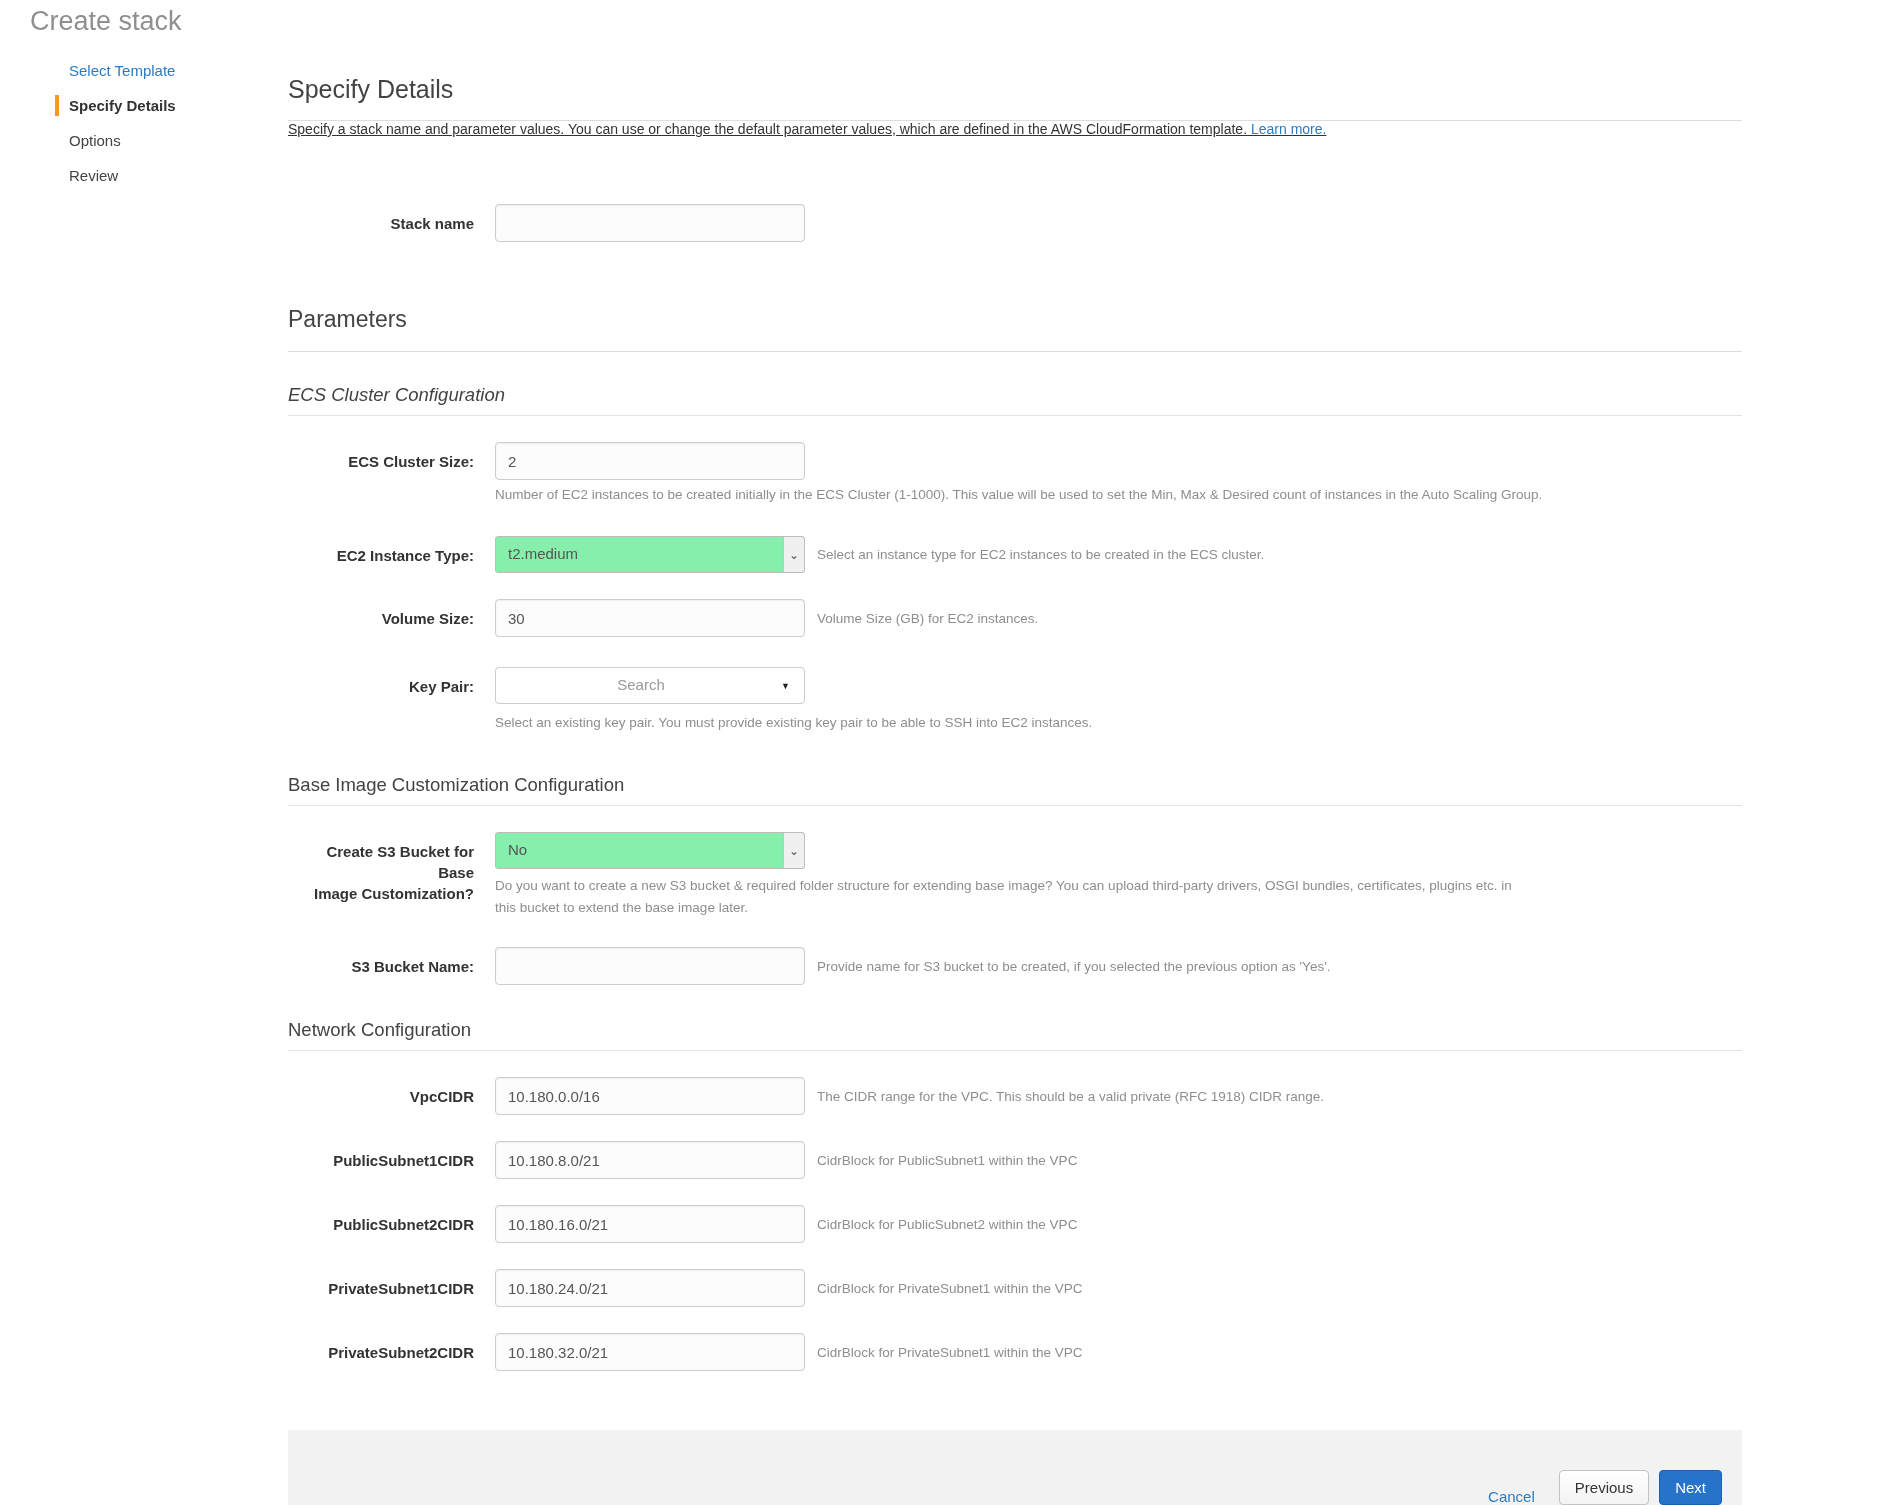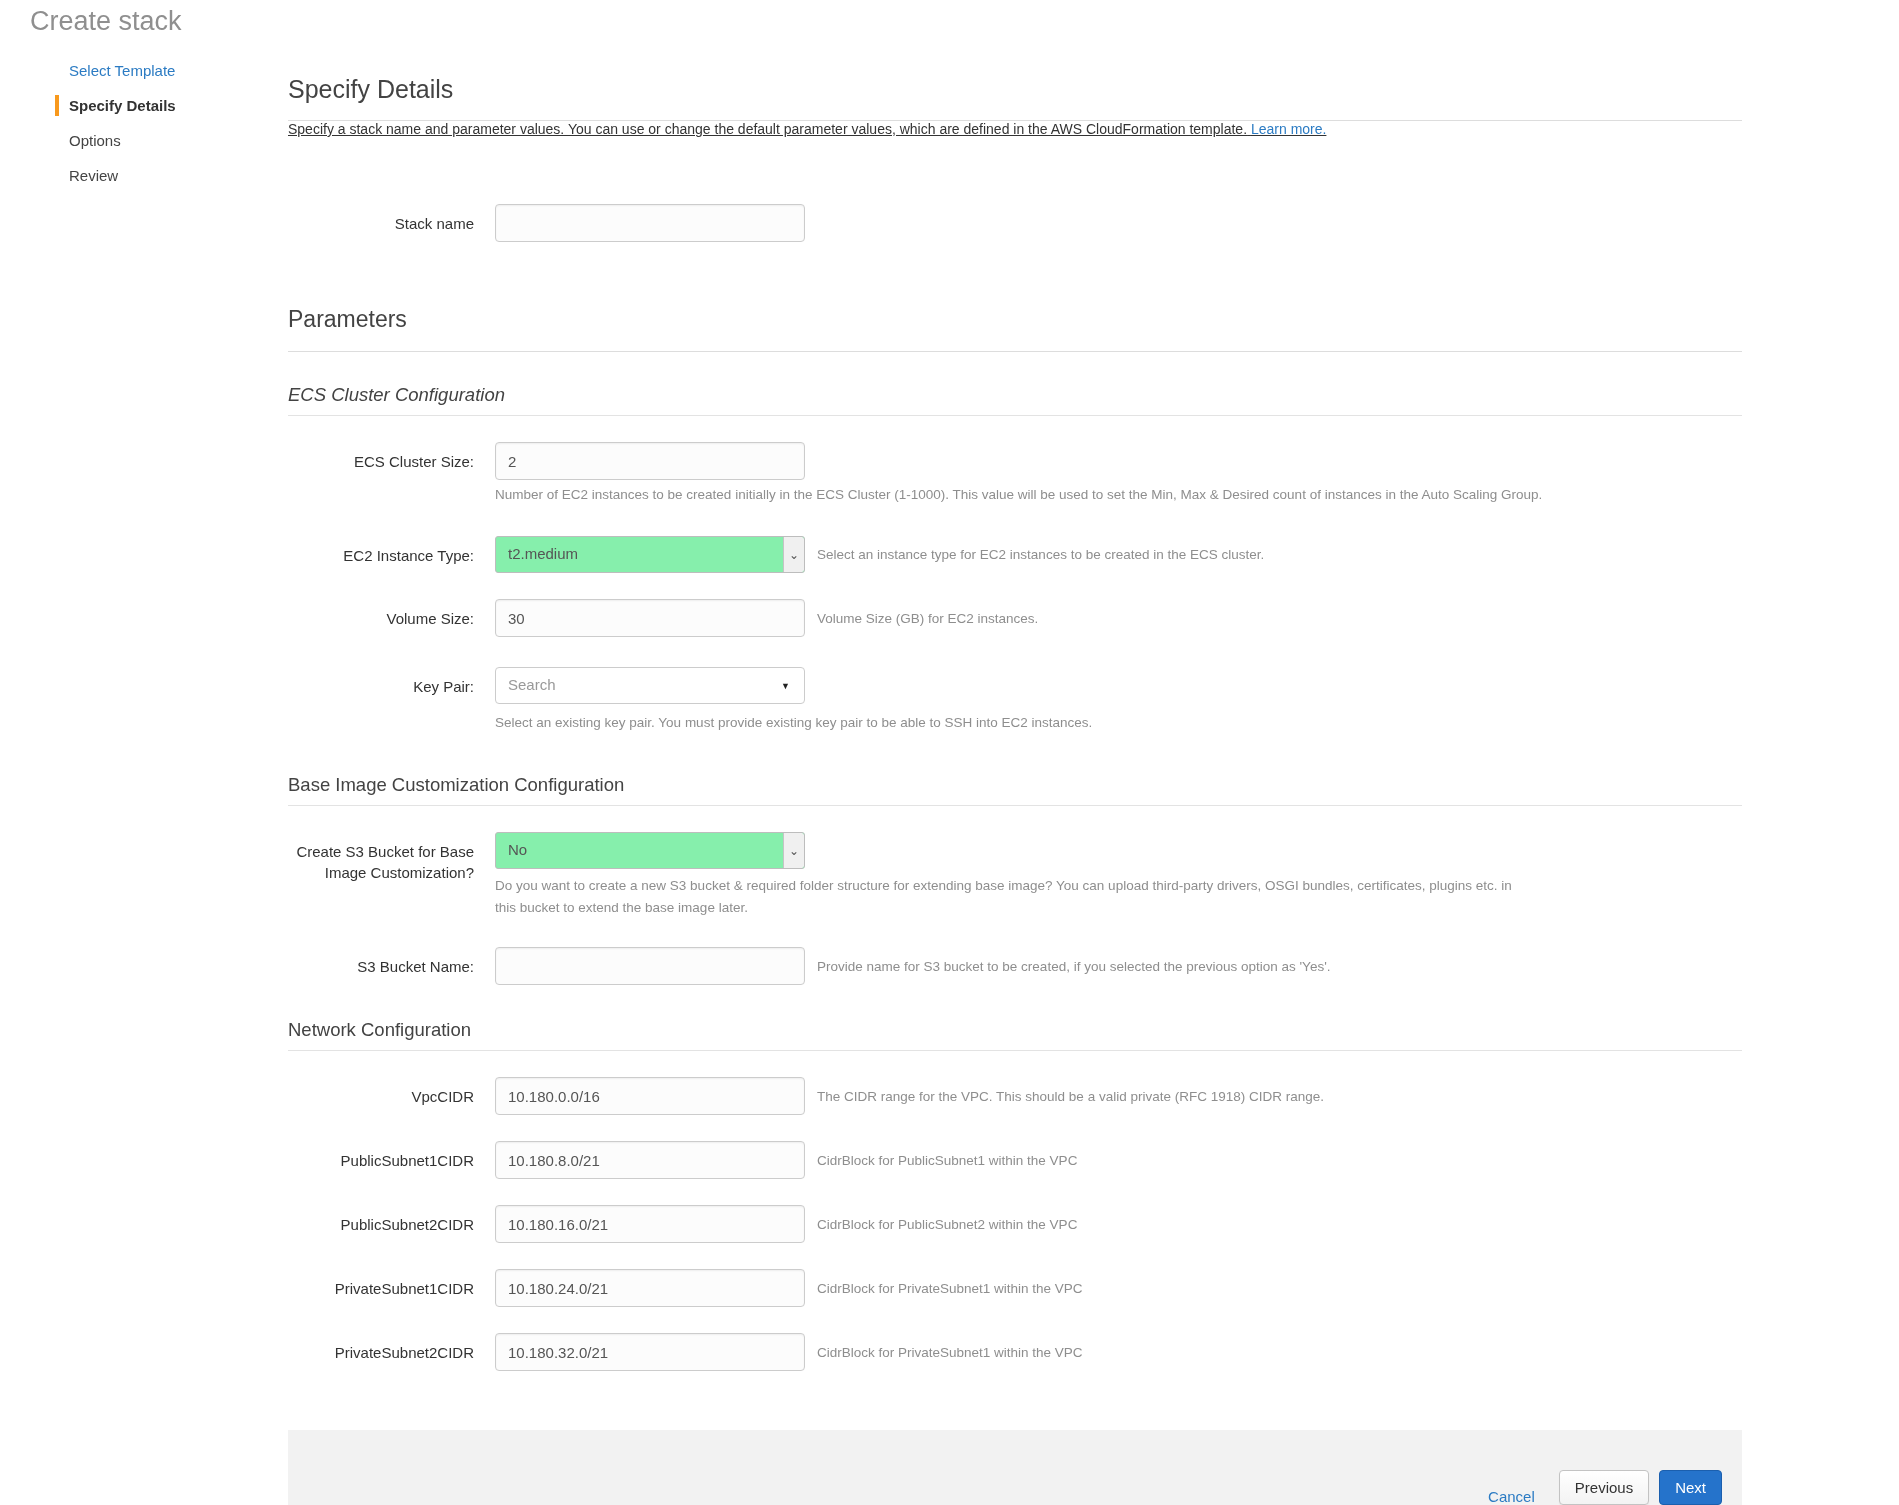--- a/index.html
+++ b/index.html
@@ -39,21 +39,21 @@
   h3.group-title {
     margin-top: 32px; font-size: 18.5px; font-weight: 400; color: #434343;
     padding-bottom: 9px; border-bottom: 1px solid #e3e3e3;
   }
   h3.group-title.first { margin-top: 32px; font-style: italic; }
   
   .form-row { display: flex; margin-top: 26px; }
   .form-row.tall-gap { margin-top: 30px; }
   .form-label {
     width: 186px; flex-shrink: 0; padding-top: 9px;
-    text-align: right; font-weight: normal; font-size: 15px; color: #333;
+    text-align: right; font-weight: bold; font-size: 15px; color: #333;
     line-height: 21px;
   }
   .form-field { margin-left: 21px; flex: 1; }
   .field-line { display: flex; align-items: center; }
   .text-input {
     width: 310px; height: 38px;
     border: 1px solid #ccc; border-radius: 4px;
     background: #fcfcfc; padding: 6px 12px;
     font-family: "Liberation Sans", sans-serif;
     font-size: 15px; color: #555;
@@ -74,21 +74,21 @@
     background: #f0f0f0; border-left: 1px solid #c4c4c4;
     border-radius: 0 2px 2px 0;
     display: flex; align-items: center; justify-content: center;
     font-size: 12px; color: #555;
   }
   
   .combo-box {
     position: relative; width: 310px; height: 37px;
     border: 1px solid #ccc; border-radius: 4px;
     background: #fff; padding: 8px 30px 8px 12px;
-    font-size: 15px; color: #999; cursor: pointer;
+    font-size: 15px; color: #999; cursor: pointer; text-align: center;
   }
   .combo-caret {
     position: absolute; right: 14px; top: 13px;
     font-size: 9px; color: #222;
   }
   .help-inline { margin-left: 12px; font-size: 13.5px; color: #8e8e8e; }
   .help-under  { margin-top: 4px; font-size: 13.5px; color: #8e8e8e; line-height: 22px; }
   .help-under.wide { max-width: 1025px; }
   
   .footer-bar {

